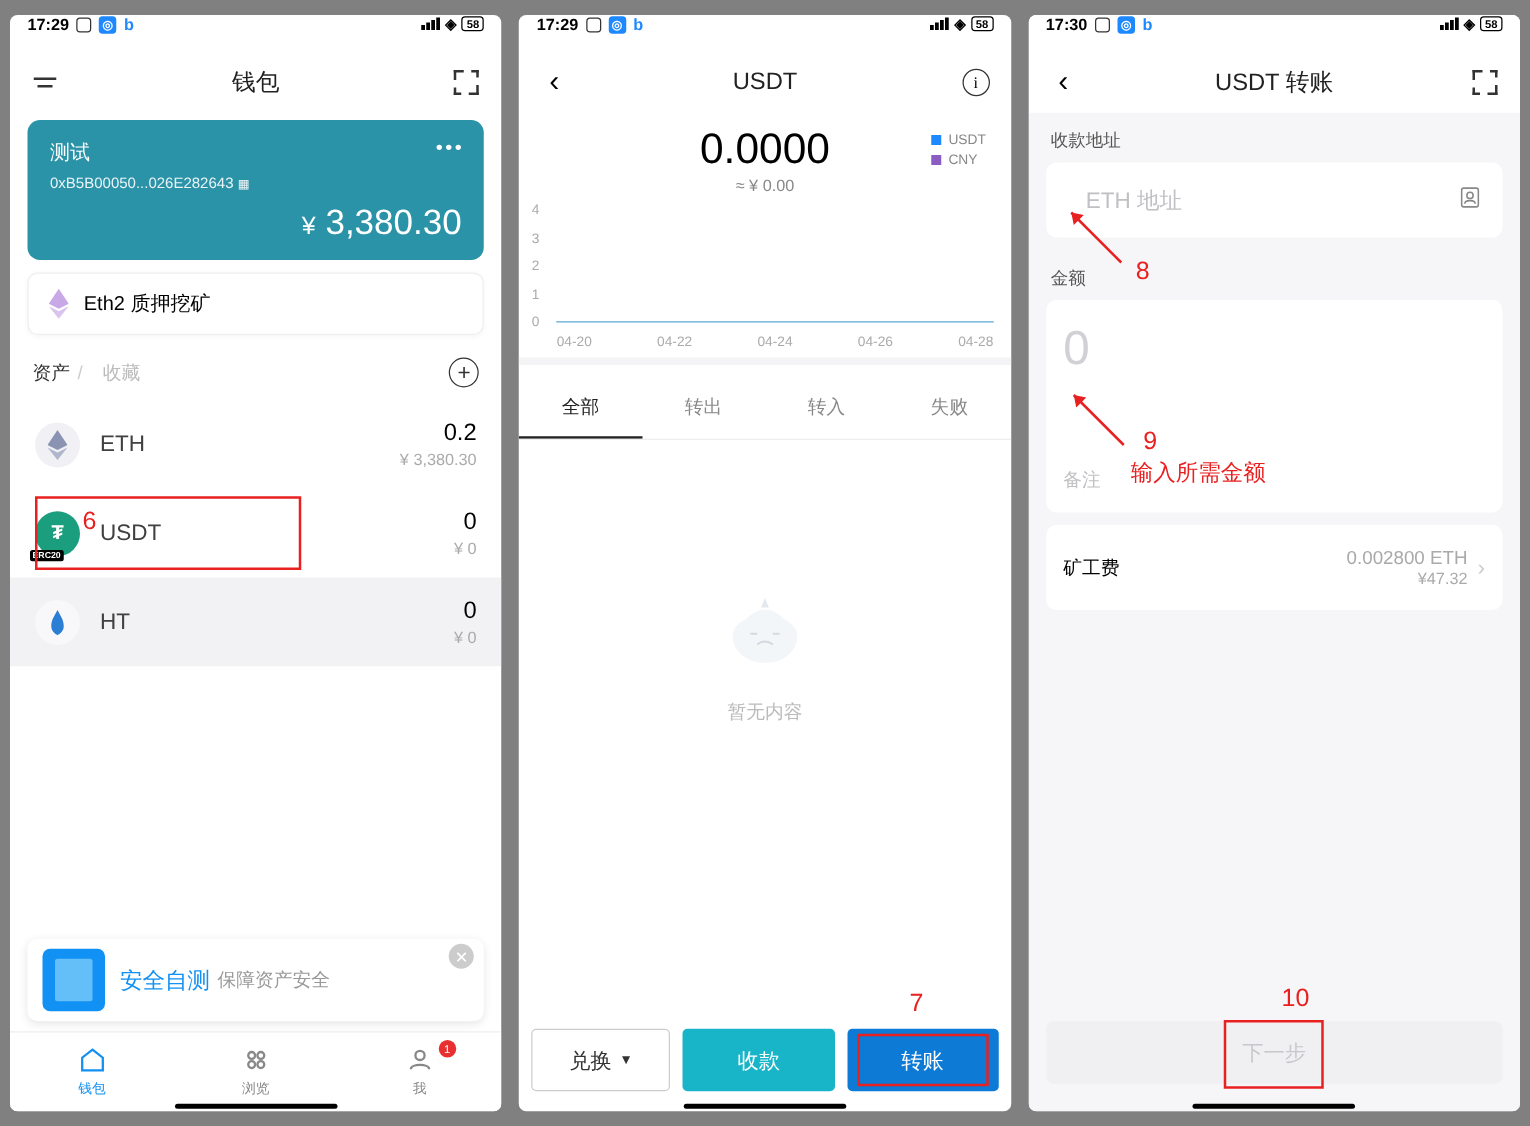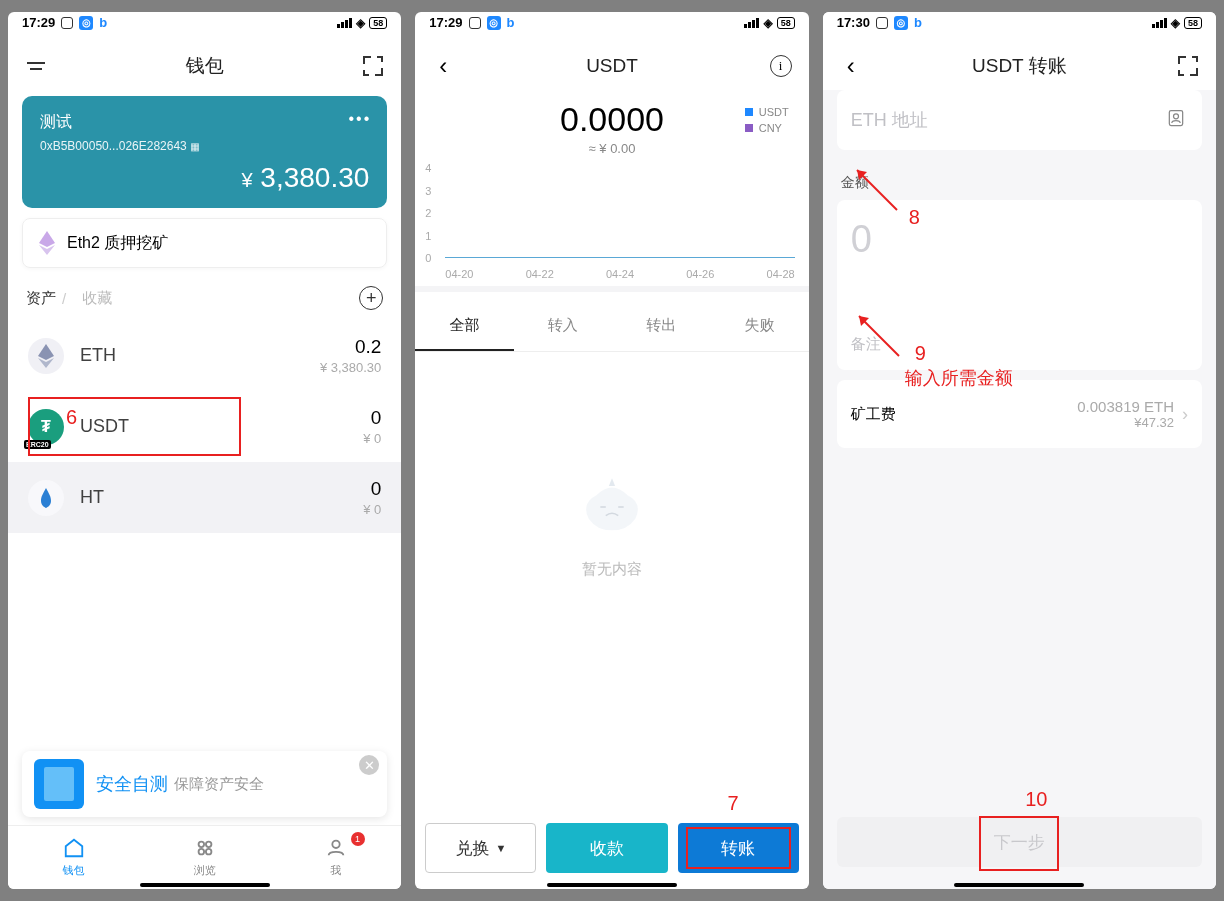--- a/index.html
+++ b/index.html
@@ -19,22 +19,22 @@
     border-radius: 6px;
     position: relative;
     overflow: hidden;
     display: flex;
     flex-direction: column;
   }
   
   .status-bar {
     height: 30px;
     display: flex;
-    align-items: flex-end;
-    padding: 12px 14px;
+    align-items: flex-start;
+    padding: 0 14px;
     font-size: 13px;
     font-weight: 600;
     color: #000;
   }
   .status-left { display:flex; align-items:center; gap:6px; }
   .status-icon-sq {
     width:14px; height:14px; border-radius:3px;
     display:flex; align-items:center; justify-content:center;
   }
   .status-right { margin-left:auto; display:flex; align-items:center; gap:4px; font-size:12px;}
@@ -172,21 +172,21 @@
   .btn-exchange{background:#fff;border:1px solid #ccc;color:#333;flex:0.9;}
   .btn-receive{background:#18b5c9;color:#fff;}
   .btn-send{background:#0d7ad6;color:#fff;position:relative;}
   .caret-down{font-size:11px;margin-left:6px;}
   .red-box-send{position:absolute;inset:4px 8px;border:2px solid #e82020;pointer-events:none;}
 
   
   .sec-label{font-size:14px;color:#555;padding:14px 18px 8px;}
   .input-card{background:#fafafa;border-radius:8px;margin:0 14px 10px;padding:18px 14px;position:relative;}
   .input-card.tall{height:170px;}
-  .placeholder{color:#c0c0c5;font-size:18px;}
+  .placeholder{color:#c0c0c5;font-size:18px;margin-left:18px;}
   .amount-ph{color:#d0d0d5;font-size:38px;font-weight:300;}
   .contact-icon{position:absolute;right:16px;top:18px;color:#888;font-size:20px;}
   .remark{position:absolute;bottom:16px;left:14px;color:#c0c0c5;font-size:15px;}
   .fee-row{background:#fafafa;border-radius:8px;margin:6px 14px;padding:18px 14px;display:flex;align-items:center;}
   .fee-right{margin-left:auto;text-align:right;color:#aaa;font-size:13px;}
   .fee-right .main{font-size:15px;}
   .fee-chev{color:#ccc;margin-left:8px;font-size:18px;}
   .next-btn{position:absolute;bottom:22px;left:14px;right:14px;height:50px;background:#f0f0f2;border-radius:6px;display:flex;align-items:center;justify-content:center;color:#c8c8cc;font-size:17px;}
   .red-box-next{position:absolute;left:50%;transform:translateX(-50%);bottom:18px;width:80px;height:55px;border:2px solid #e82020;pointer-events:none;}
 
@@ -397,22 +397,22 @@
         <span>04-22</span>
         <span>04-24</span>
         <span>04-26</span>
         <span>04-28</span>
     </div>
   </div>
 
   <div class="divider-thick"></div>
   <div class="tx-tabs">
     <div class="tx-tab active">全部</div>
+    <div class="tx-tab">转出</div>
     <div class="tx-tab">转入</div>
-    <div class="tx-tab">转出</div>
     <div class="tx-tab">失败</div>
   </div>
   <div class="divider-thick" style="height:1px;background:#eee;"></div>
 
   <div class="empty-state">
     <svg class="whale" viewBox="0 0 100 90">
       <path d="M20 60 Q10 40 30 30 Q50 10 70 30 Q90 40 80 60 Q70 75 50 75 Q30 75 20 60" fill="#e8eef4"></path>
       <path d="M50 8 L46 18 L54 18 Z" fill="#c8d4e0"></path>
       <line x1="35" y1="45" x2="42" y2="45" stroke="#a8b4c2" stroke-width="2"></line>
       <line x1="58" y1="45" x2="65" y2="45" stroke="#a8b4c2" stroke-width="2"></line>
@@ -465,20 +465,21 @@
       <div class="icon-btn">
         <div class="scan-icon">
             <span class="scan-corners"></span>
             <span class="scan-corners2"></span>
           </div>
       </div>
     </div>
   </div>
 
   <div class="content">
+    <div class="sec-label">收款地址</div>
     <div class="input-card" style="background:#fff;">
       <span class="placeholder">ETH 地址</span>
       <span class="contact-icon">
         <svg width="20" height="20" viewBox="0 0 24 24">
             <rect x="4" y="3" width="16" height="18" rx="2" fill="none" stroke="#888" stroke-width="1.5"></rect>
             <circle cx="12" cy="10" r="3" fill="none" stroke="#888" stroke-width="1.5"></circle>
             <path d="M7 18 C7 14 17 14 17 18" fill="none" stroke="#888" stroke-width="1.5"></path>
           </svg>
       </span>
     </div>
@@ -498,21 +499,21 @@
     <svg class="arrow-svg" style="left:26px;top:294px;width:60px;height:60px;">
       <line x1="50" y1="50" x2="10" y2="10" stroke="#e82020" stroke-width="2"></line>
       <polygon points="10,10 20,12 12,20" fill="#e82020"></polygon>
     </svg>
     <div class="anno anno-num" style="left:92px;top:330px;">9</div>
     <div class="anno" style="left:82px;top:354px;">输入所需金额</div>
 
     <div class="fee-row" style="background:#fff;">
       <span style="font-size:15px;">矿工费</span>
       <div class="fee-right">
-        <div class="main">0.003819 ETH</div>
+        <div class="main">0.002800 ETH</div>
         <div>¥47.32</div>
       </div>
       <span class="fee-chev">›</span>
     </div>
   </div>
 
   <div class="anno anno-num" style="left:50%;transform:translateX(-50%);bottom:78px;margin-left:17px;">10</div>
   <div class="next-btn">
       <span>下一步</span>
     </div>

